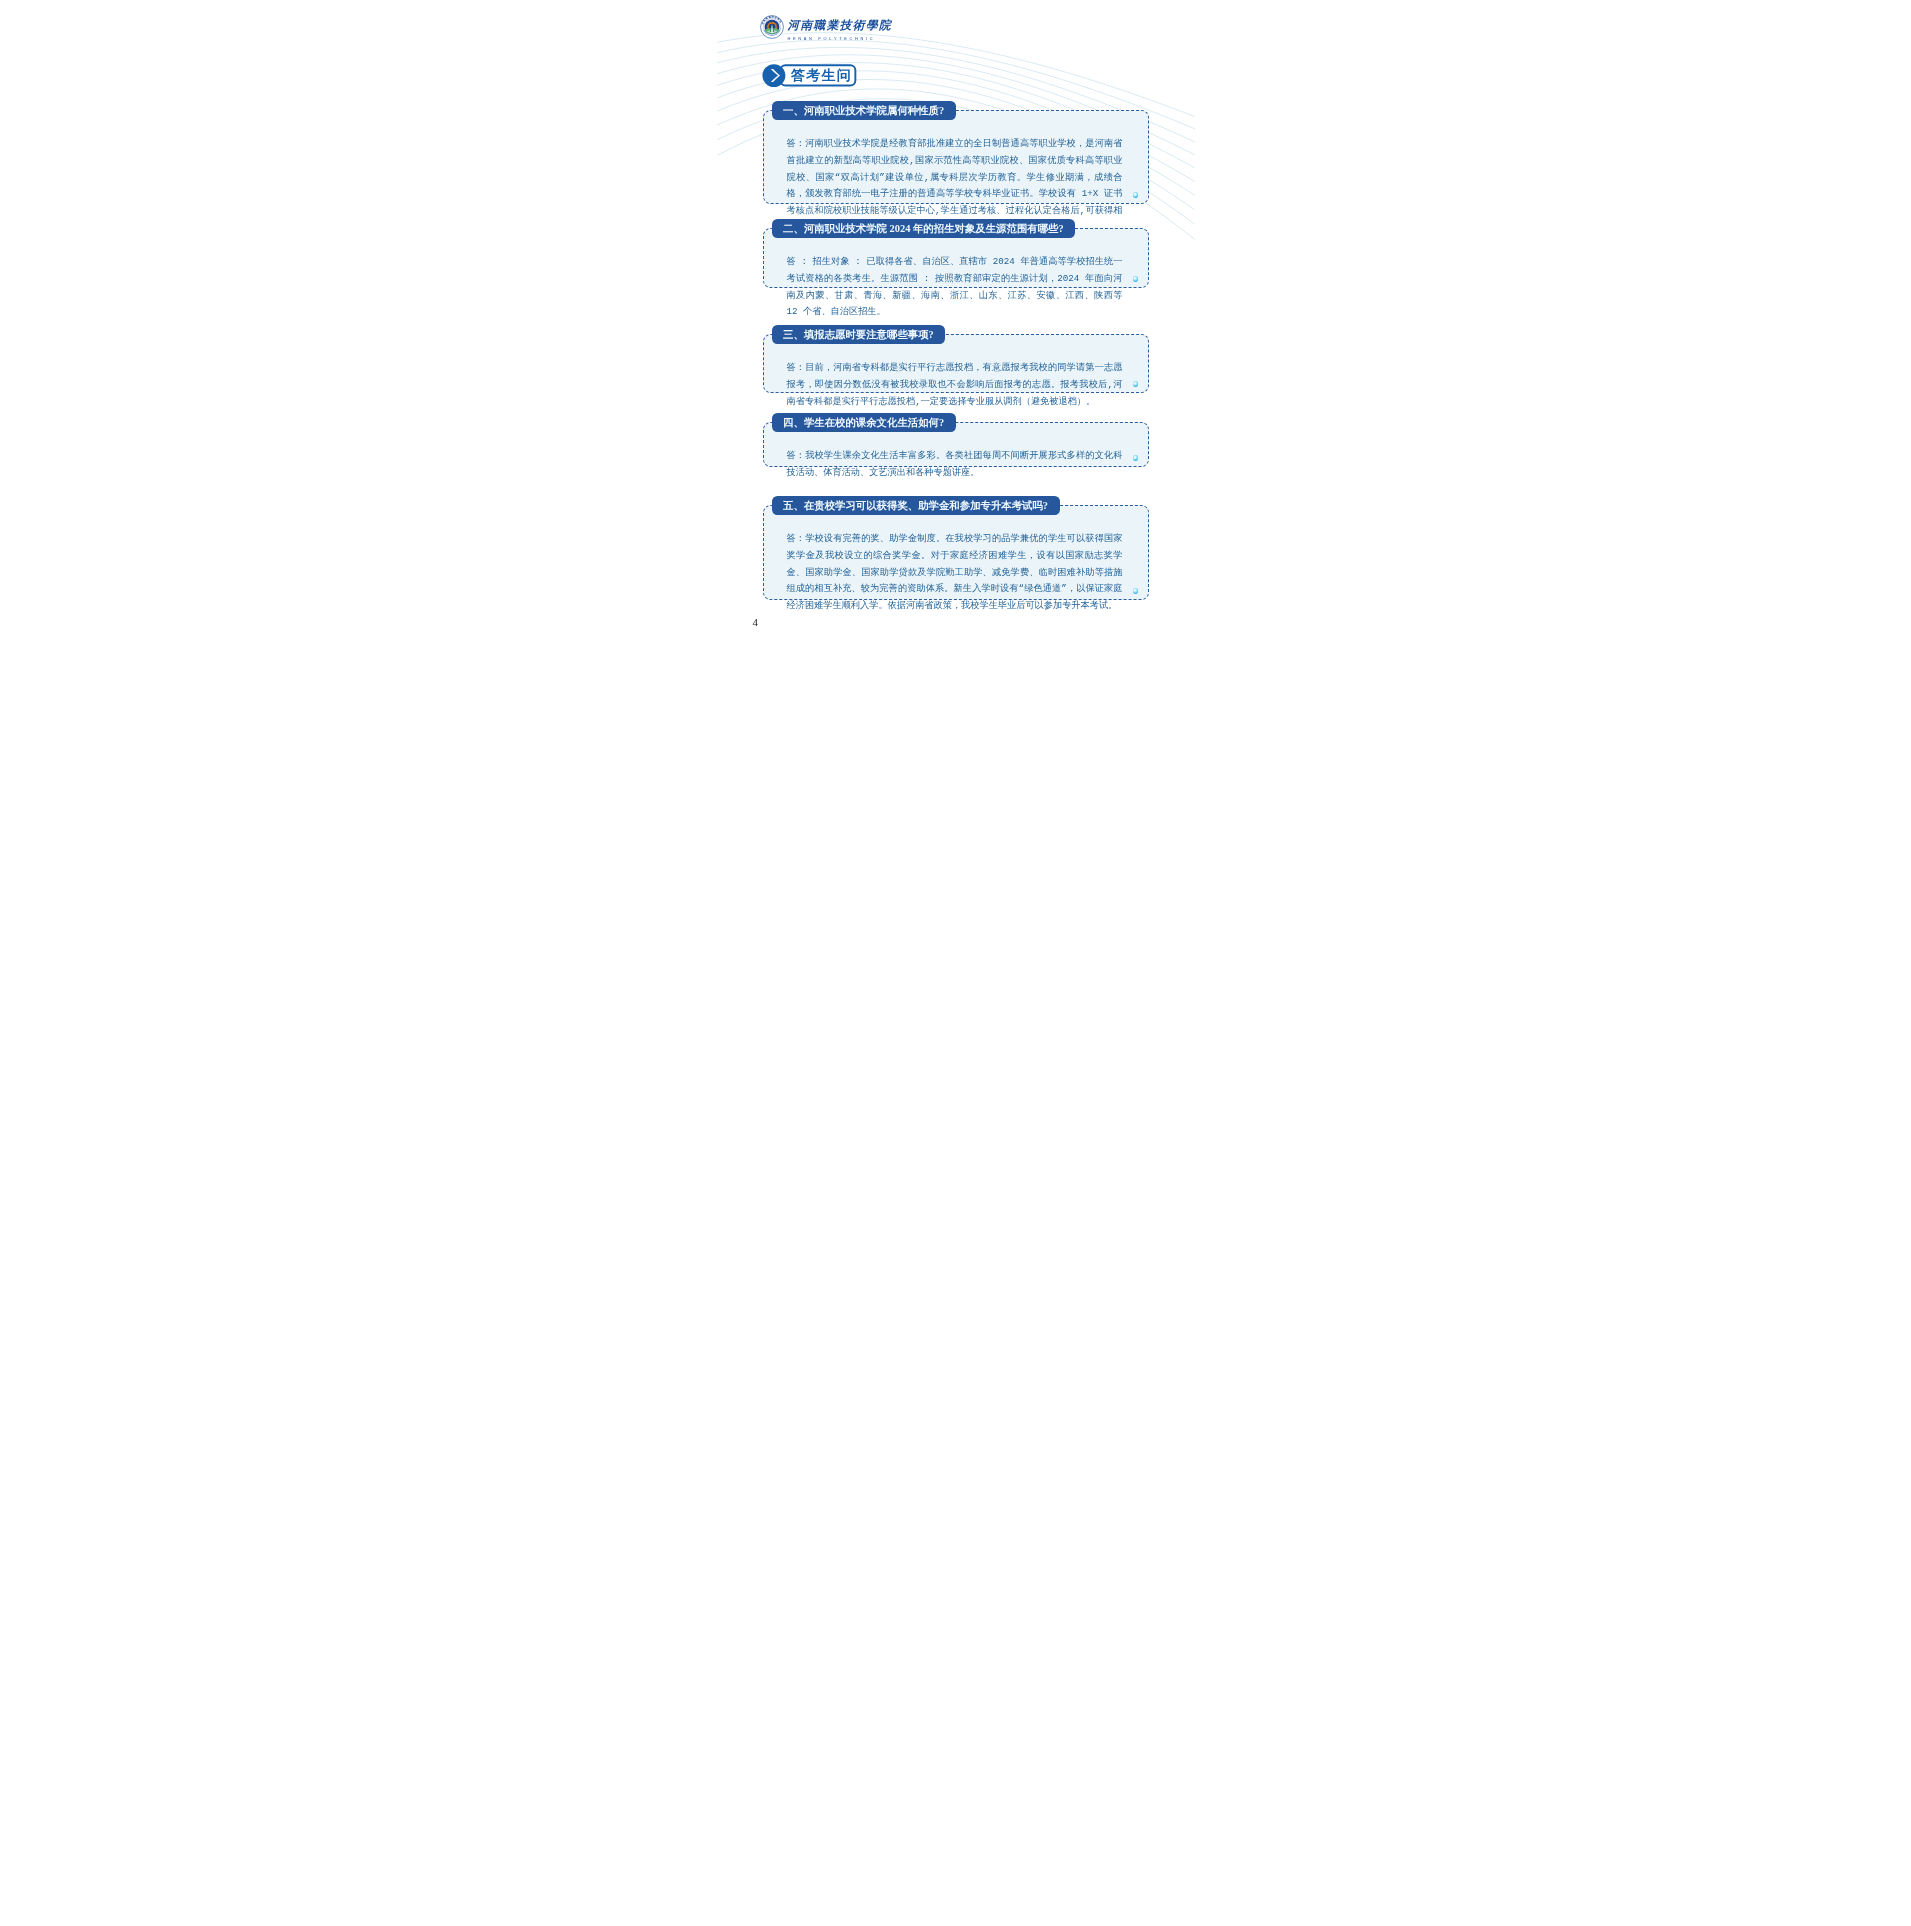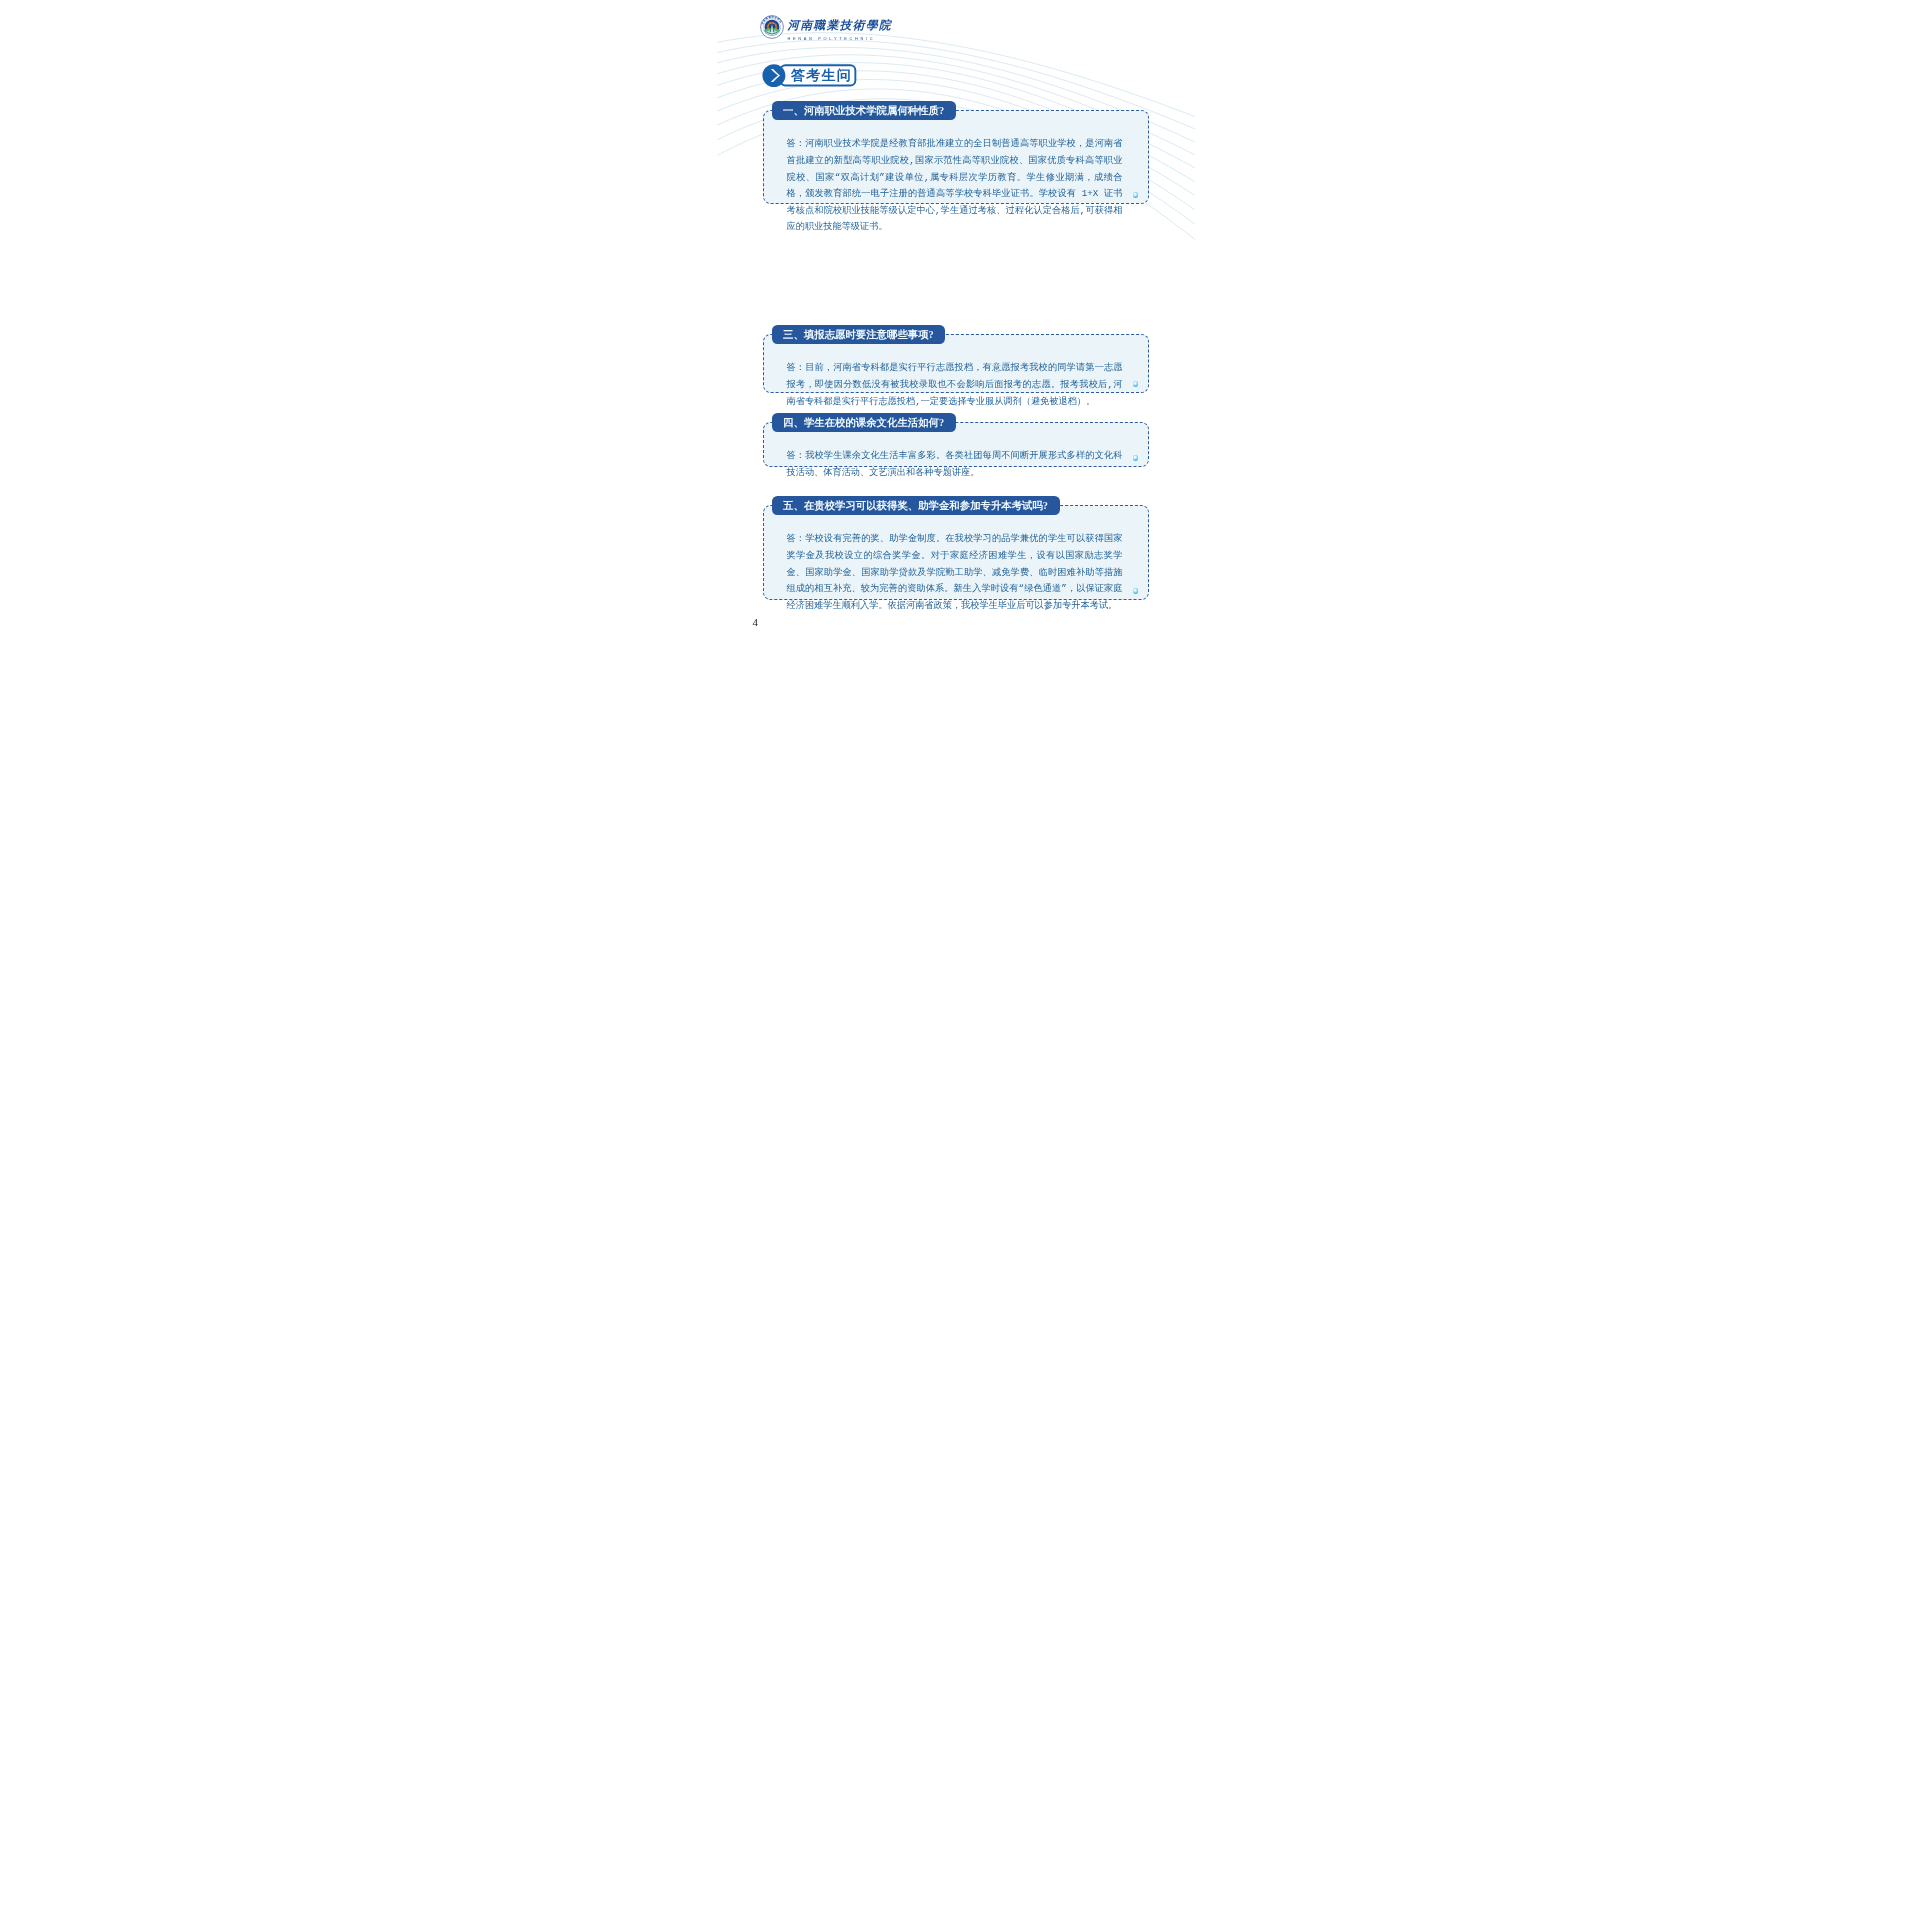--- a/index.html
+++ b/index.html
@@ -135,20 +135,25 @@
     </svg>
     <div class="badge-title">答考生问</div>
   </div>
 
   <section class="card" style="top:110px;height:94px;">
     <div class="q-bar">一、河南职业技术学院属何种性质?</div>
     <p class="answer">答：河南职业技术学院是经教育部批准建立的全日制普通高等职业学校，是河南省首批建立的新型高等职业院校,国家示范性高等职业院校、国家优质专科高等职业院校、国家“双高计划”建设单位,属专科层次学历教育。学生修业期满，成绩合格，颁发教育部统一电子注册的普通高等学校专科毕业证书。学校设有 1+X 证书考核点和院校职业技能等级认定中心,学生通过考核、过程化认定合格后,可获得相应的职业技能等级证书。</p>
     <span class="dot"></span>
   </section>
 
+  <section class="card" style="top:228px;height:60px;">
+    <div class="q-bar">二、河南职业技术学院 2024 年的招生对象及生源范围有哪些?</div>
+    <p class="answer">答 : 招生对象 : 已取得各省、自治区、直辖市 2024 年普通高等学校招生统一考试资格的各类考生。生源范围 : 按照教育部审定的生源计划，2024 年面向河南及内蒙、甘肃、青海、新疆、海南、浙江、山东、江苏、安徽、江西、陕西等 12 个省、自治区招生。</p>
+    <span class="dot"></span>
+  </section>
 
   <section class="card" style="top:334px;height:59px;">
     <div class="q-bar">三、填报志愿时要注意哪些事项?</div>
     <p class="answer">答：目前，河南省专科都是实行平行志愿投档，有意愿报考我校的同学请第一志愿报考，即使因分数低没有被我校录取也不会影响后面报考的志愿。报考我校后,河南省专科都是实行平行志愿投档,一定要选择专业服从调剂（避免被退档）。</p>
     <span class="dot"></span>
   </section>
 
   <section class="card" style="top:422px;height:45px;">
     <div class="q-bar">四、学生在校的课余文化生活如何?</div>
     <p class="answer">答：我校学生课余文化生活丰富多彩。各类社团每周不间断开展形式多样的文化科技活动、体育活动、文艺演出和各种专题讲座。</p>

